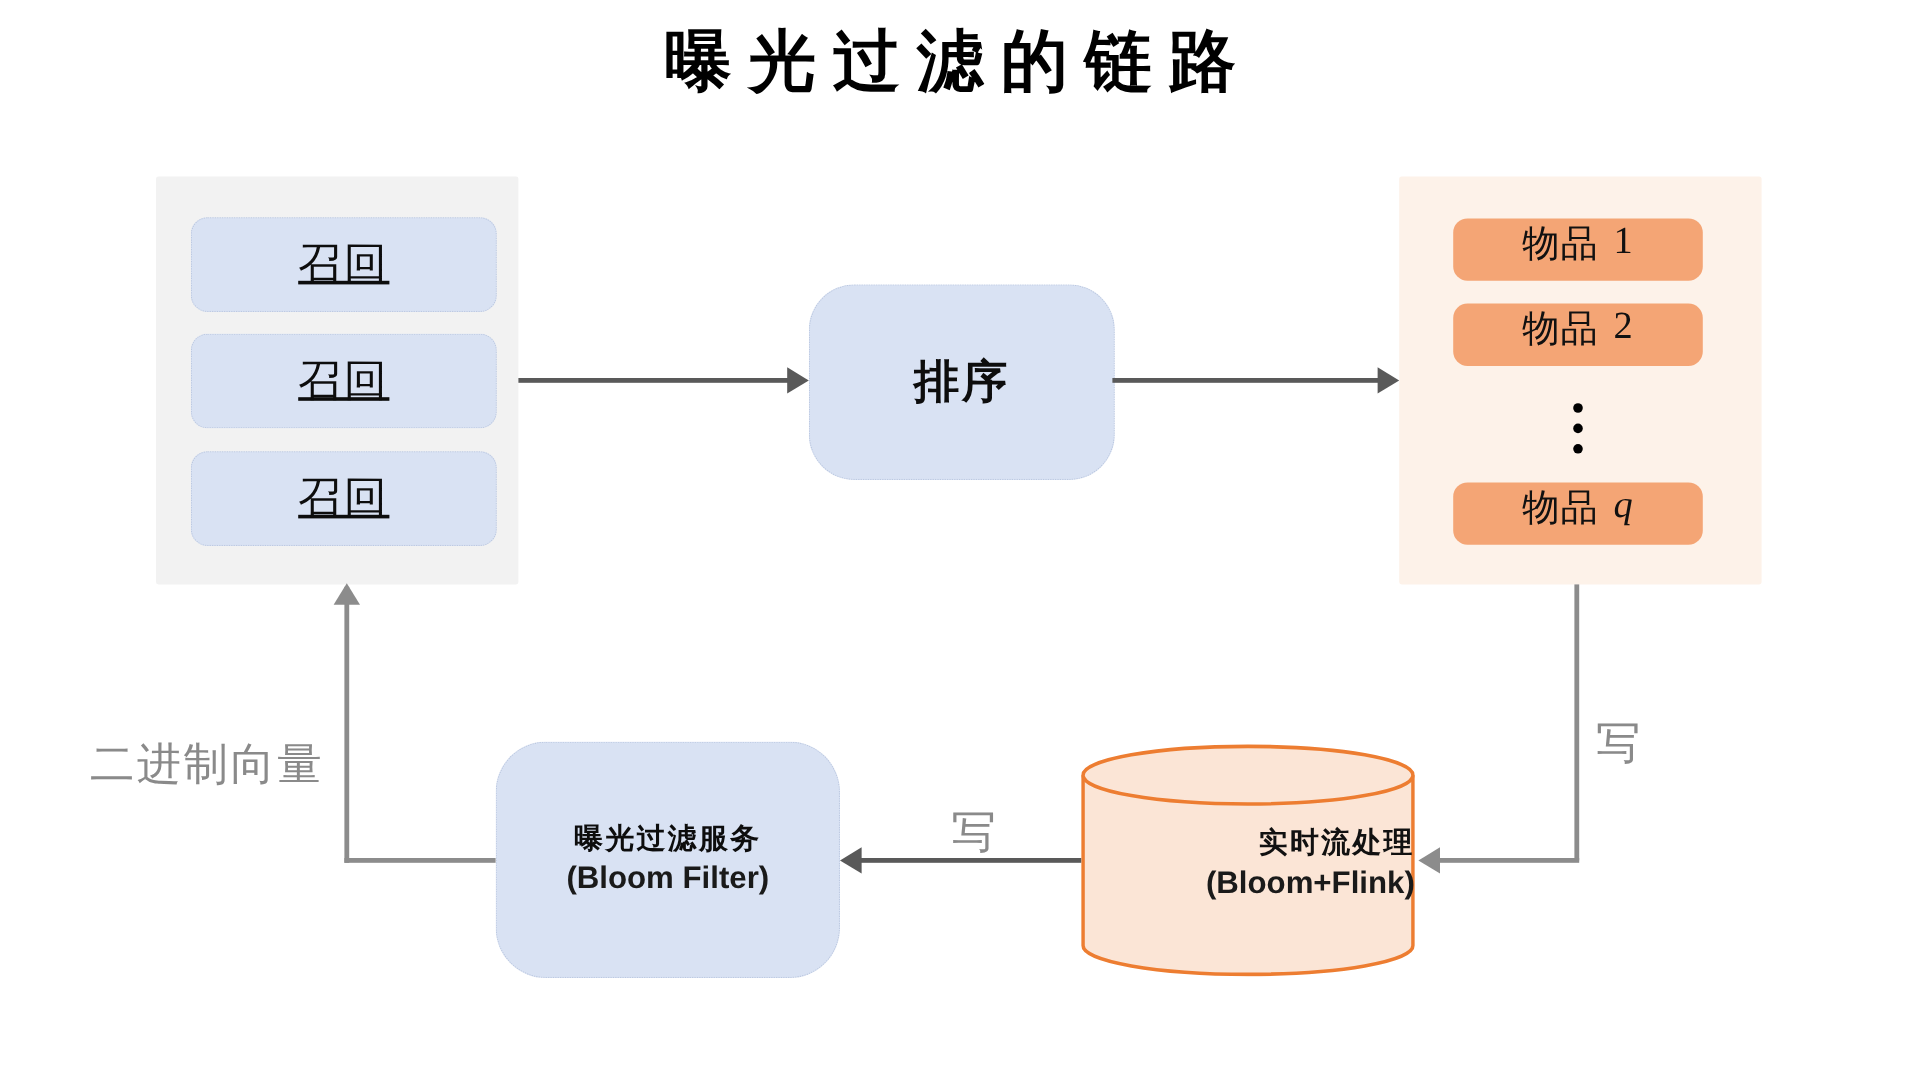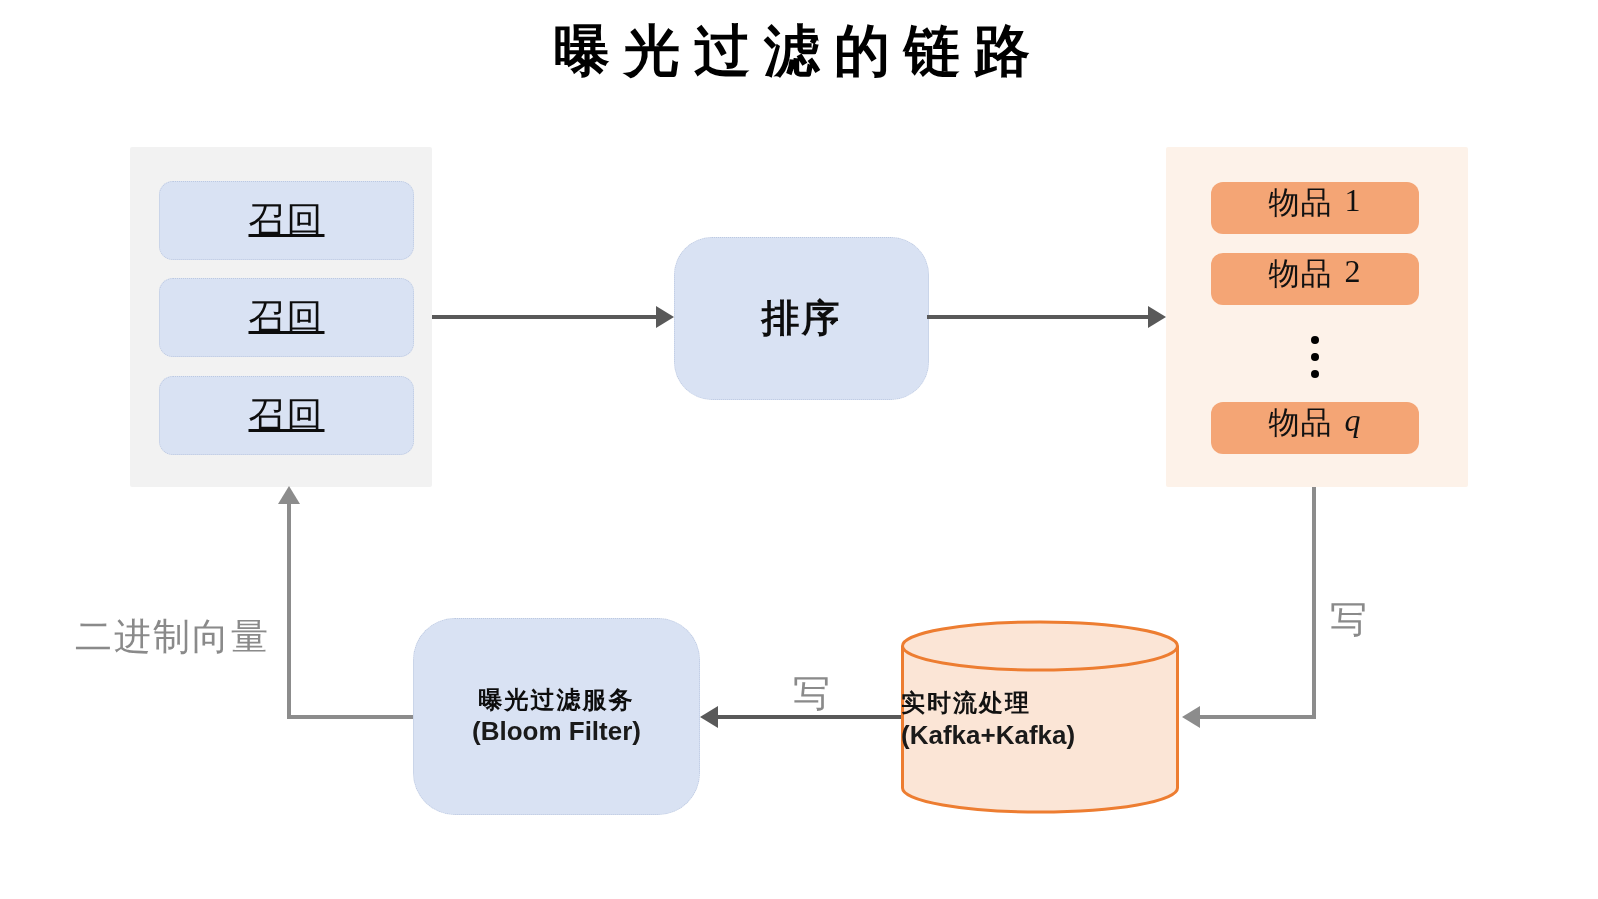--- a/index.html
+++ b/index.html
@@ -49,21 +49,21 @@
   .vline{width:4px;background:#595959;}
   .gray{background:#8c8c8c;}
   .head{width:0;height:0;}
   .head-right{border-top:11px solid transparent;border-bottom:11px solid transparent;border-left:18px solid #595959;}
   .head-left{border-top:11px solid transparent;border-bottom:11px solid transparent;border-right:18px solid #595959;}
   .head-left.grayhead{border-right-color:#8c8c8c;}
   .head-up{border-left:11px solid transparent;border-right:11px solid transparent;border-bottom:18px solid #8c8c8c;}
   
   #cylinder{left:901px;top:620px;width:278px;height:194px;}
   #cyl-text{left:901px;top:620px;width:278px;height:194px;display:flex;flex-direction:column;
-    align-items:flex-start;justify-content:center;text-align:center;line-height:1.15;padding-top:6px;box-sizing:border-box;}
+    align-items:flex-end;justify-content:center;text-align:center;line-height:1.15;padding-top:6px;box-sizing:border-box;}
   
   .edge-label{color:#8a8a8a;font-size:37px;letter-spacing:2px;}
   #label-binary{left:70px;top:588px;width:205px;text-align:center;margin-top:24px;}
   #label-write-right{left:1330px;top:595px;}
   #label-write-mid{left:793px;top:669px;}
 </style>
 </head>
 <body>
 
 <div id="stage">
@@ -114,21 +114,21 @@
   <div class="abs hline gray" style="left:1198px;top:715px;width:118px;"></div>
   <div class="abs head head-left grayhead" style="left:1182px;top:706px;"></div>
   <div id="label-write-right" class="abs edge-label">写</div>
 
   <svg id="cylinder" class="abs" viewBox="0 0 278 194">
     <path d="M1.5,26 v142 a137.5,24 0 0 0 275,0 v-142" fill="#fbe5d6" stroke="#ed7d31" stroke-width="3" stroke-linejoin="round"></path>
     <ellipse cx="139" cy="26" rx="137.5" ry="24" fill="#fbe5d6" stroke="#ed7d31" stroke-width="3"></ellipse>
   </svg>
   <div id="cyl-text" class="abs">
     <div class="box-main">实时流处理</div>
-    <div class="box-sub">(Kafka+Kafka)</div>
+    <div class="box-sub">(Bloom+Flink)</div>
   </div>
 
   <div class="abs hline" style="left:716px;top:715px;width:185px;"></div>
   <div class="abs head head-left" style="left:700px;top:706px;"></div>
   <div id="label-write-mid" class="abs edge-label">写</div>
 
   <div id="service-box" class="abs blue-box">
     <div class="box-main">曝光过滤服务</div>
     <div class="box-sub">(Bloom Filter)</div>
   </div>

